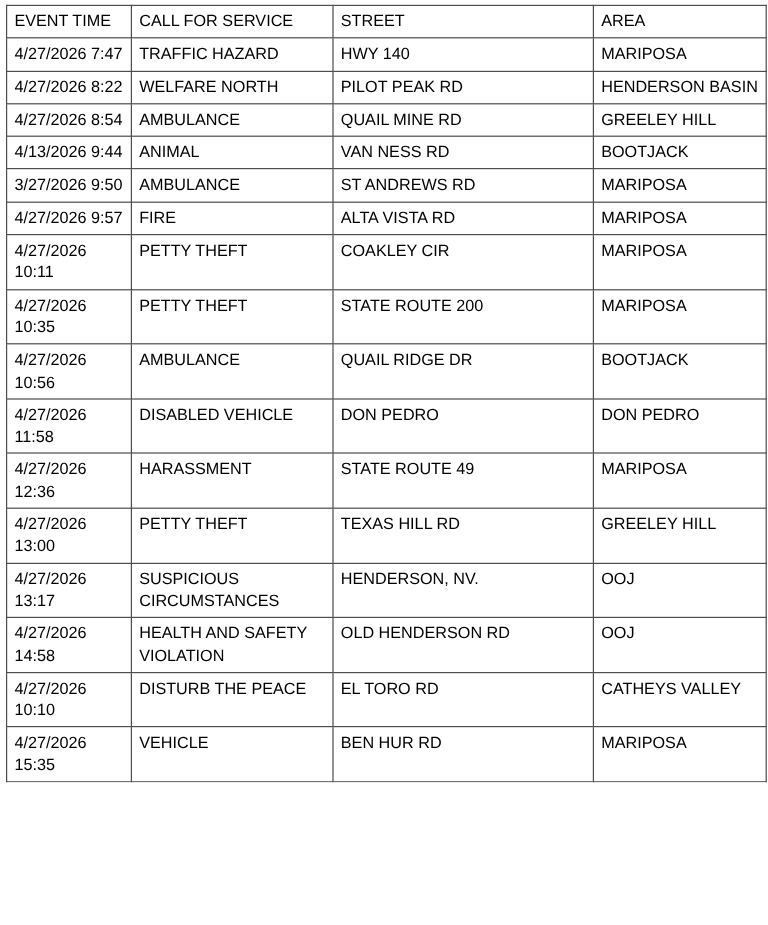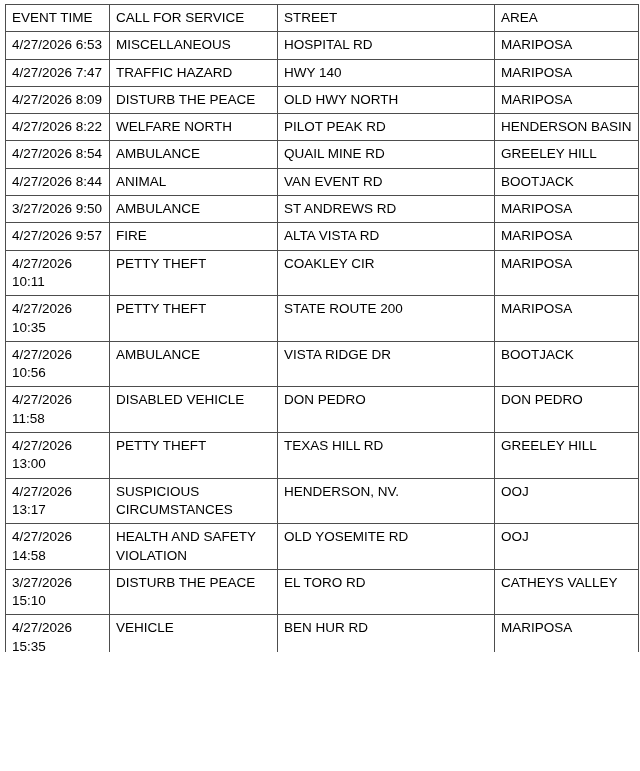--- a/index.html
+++ b/index.html
@@ -53,53 +53,41 @@
     <thead>
       <tr>
           <th>EVENT TIME</th>
           <th>CALL FOR SERVICE</th>
           <th>STREET</th>
           <th>AREA</th>
         </tr>
     </thead>
     <tbody>
         <tr>
-          <td>4/27/2026 6:53</td>
-          <td>MISCELLANEOUS</td>
-          <td>HOSPITAL RD</td>
-          <td>MARIPOSA</td>
-        </tr>
-        <tr>
           <td>4/27/2026 7:47</td>
           <td>TRAFFIC HAZARD</td>
           <td>HWY 140</td>
-          <td>MARIPOSA</td>
-        </tr>
-        <tr>
-          <td>4/27/2026 8:09</td>
-          <td>DISTURB THE PEACE</td>
-          <td>OLD HWY NORTH</td>
           <td>MARIPOSA</td>
         </tr>
         <tr>
           <td>4/27/2026 8:22</td>
           <td>WELFARE NORTH</td>
           <td>PILOT PEAK RD</td>
           <td>HENDERSON BASIN</td>
         </tr>
         <tr>
           <td>4/27/2026 8:54</td>
           <td>AMBULANCE</td>
           <td>QUAIL MINE RD</td>
           <td>GREELEY HILL</td>
         </tr>
         <tr>
-          <td>4/27/2026 8:44</td>
+          <td>4/13/2026 9:44</td>
           <td>ANIMAL</td>
-          <td>VAN EVENT RD</td>
+          <td>VAN NESS RD</td>
           <td>BOOTJACK</td>
         </tr>
         <tr>
           <td>3/27/2026 9:50</td>
           <td>AMBULANCE</td>
           <td>ST ANDREWS RD</td>
           <td>MARIPOSA</td>
         </tr>
         <tr>
           <td>4/27/2026 9:57</td>
@@ -115,49 +103,55 @@
         </tr>
         <tr>
           <td>4/27/2026 10:35</td>
           <td>PETTY THEFT</td>
           <td>STATE ROUTE 200</td>
           <td>MARIPOSA</td>
         </tr>
         <tr>
           <td>4/27/2026 10:56</td>
           <td>AMBULANCE</td>
-          <td>VISTA RIDGE DR</td>
+          <td>QUAIL RIDGE DR</td>
           <td>BOOTJACK</td>
         </tr>
         <tr>
           <td>4/27/2026 11:58</td>
           <td>DISABLED VEHICLE</td>
           <td>DON PEDRO</td>
           <td>DON PEDRO</td>
+        </tr>
+        <tr>
+          <td>4/27/2026 12:36</td>
+          <td>HARASSMENT</td>
+          <td>STATE ROUTE 49</td>
+          <td>MARIPOSA</td>
         </tr>
         <tr>
           <td>4/27/2026 13:00</td>
           <td>PETTY THEFT</td>
           <td>TEXAS HILL RD</td>
           <td>GREELEY HILL</td>
         </tr>
         <tr>
           <td>4/27/2026 13:17</td>
           <td>SUSPICIOUS CIRCUMSTANCES</td>
           <td>HENDERSON, NV.</td>
           <td>OOJ</td>
         </tr>
         <tr>
           <td>4/27/2026 14:58</td>
           <td>HEALTH AND SAFETY VIOLATION</td>
-          <td>OLD YOSEMITE RD</td>
+          <td>OLD HENDERSON RD</td>
           <td>OOJ</td>
         </tr>
         <tr>
-          <td>3/27/2026 15:10</td>
+          <td>4/27/2026 10:10</td>
           <td>DISTURB THE PEACE</td>
           <td>EL TORO RD</td>
           <td>CATHEYS VALLEY</td>
         </tr>
         <tr>
           <td>4/27/2026 15:35</td>
           <td>VEHICLE</td>
           <td>BEN HUR RD</td>
           <td>MARIPOSA</td>
         </tr>

